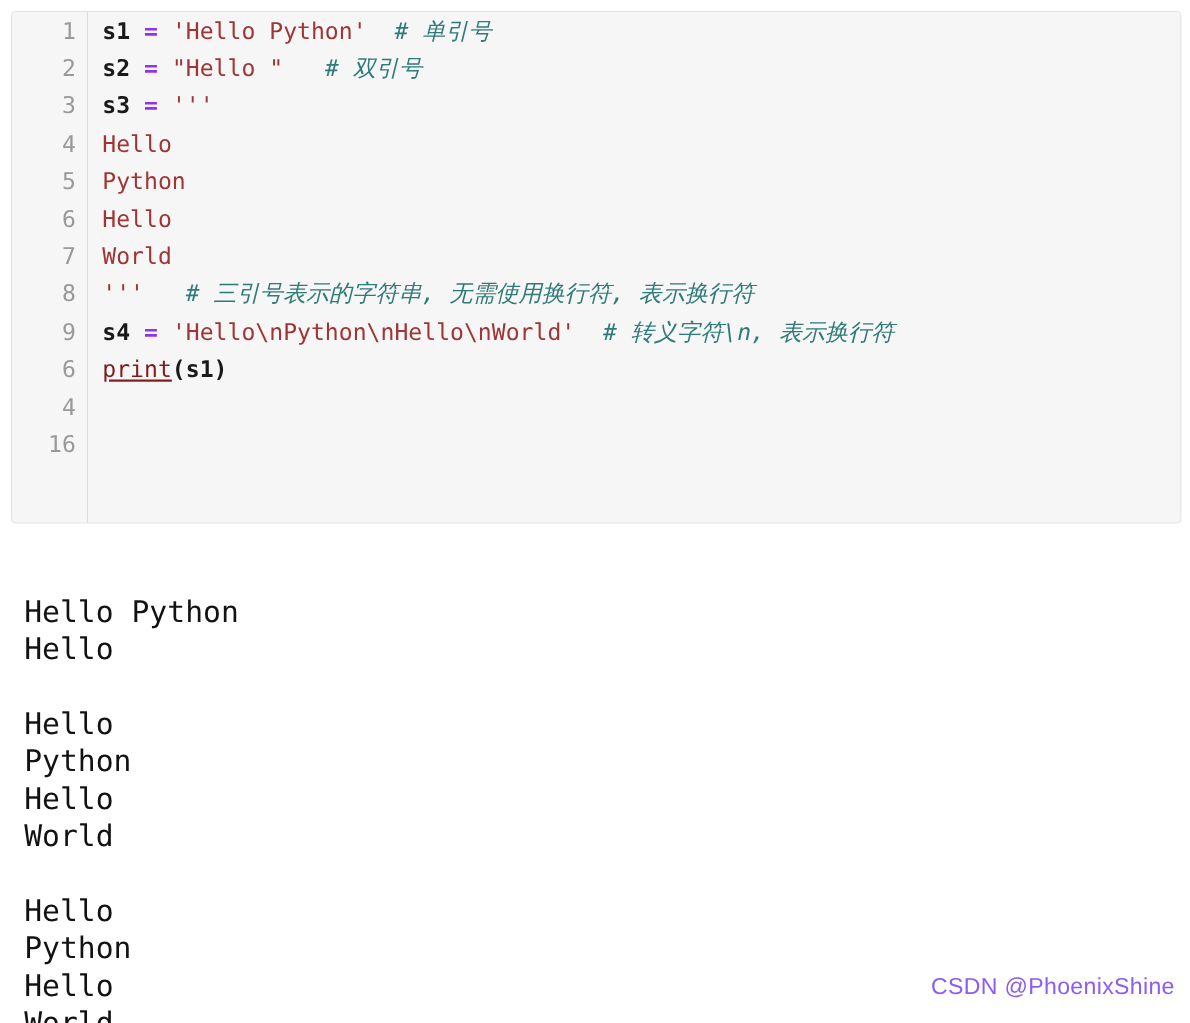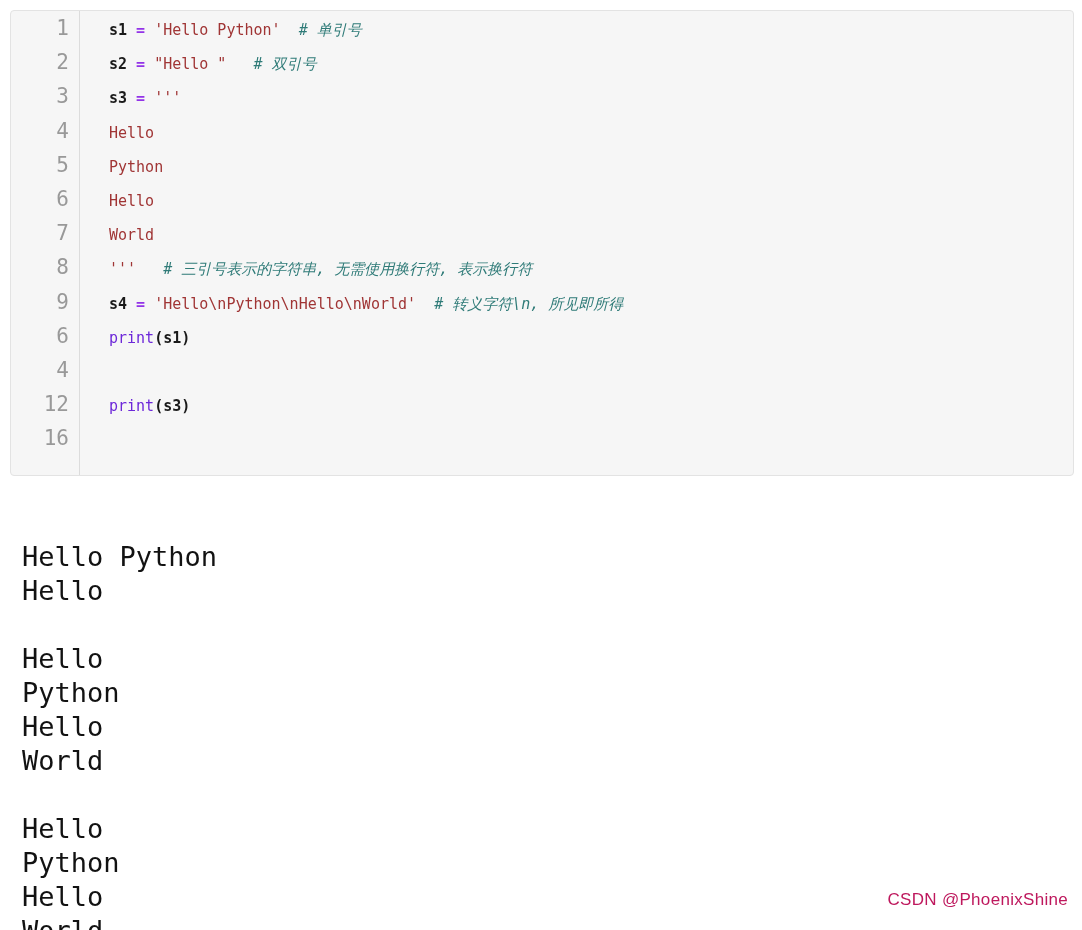--- a/index.html
+++ b/index.html
@@ -53,31 +53,31 @@
   }
   .gutter-divider {
     position: absolute;
     left: 68px;
     top: 0;
     bottom: 0;
     width: 1px;
     background: #dcdcdc;
   }
   .code-text {
-    padding-left: 30px;
+    padding-left: 14px;
     font-family: "DejaVu Sans Mono", monospace;
-    font-size: 15px;
+    font-size: 21px;
     white-space: pre;
     color: #111111;
   }
   .tok-var  { color: #1a1a1a; font-weight: bold; }
   .tok-op   { color: #9333e8; font-weight: bold; }
   .tok-str  { color: #a03535; }
   .tok-cmt  { color: #2f7b78; font-style: italic; }
-  .tok-fn   { color: #6d28d9; }
+  .tok-fn   { color: #7f1d1d; text-decoration: underline; }
   .tok-plain{ color: #1a1a1a; font-weight: bold; }
 
   
   #output-block {
     position: absolute;
     left: 22px;
     top: 492px;
     font-family: "DejaVu Sans Mono", monospace;
     font-size: 27px;
     line-height: 34px;
@@ -86,44 +86,43 @@
     margin-top: 48px;
   }
   .out-line { height: 34px; white-space: pre; }
   .out-blank { height: 34px; }
 
   
   #watermark {
     position: absolute;
     right: 14px;
     bottom: 20px;
-    color: #be185d;
+    color: #8b5cf6;
     font-family: "Liberation Sans", sans-serif;
-    font-size: 17px;
+    font-size: 21px;
     letter-spacing: 0.3px;
     white-space: pre;
   }
 </style>
 </head>
 <body>
 
 <div id="code-block">
   <div class="gutter-divider"></div>
   <div id="code-table">
       <div class="code-line"><span class="ln">1</span><span class="code-text"><span class="tok-var">s1</span><span class="tok-plain"> </span><span class="tok-op">=</span><span class="tok-plain"> </span><span class="tok-str">'Hello Python'</span><span class="tok-plain">  </span><span class="tok-cmt"># 单引号</span></span></div>
       <div class="code-line"><span class="ln">2</span><span class="code-text"><span class="tok-var">s2</span><span class="tok-plain"> </span><span class="tok-op">=</span><span class="tok-plain"> </span><span class="tok-str">"Hello "</span><span class="tok-plain">   </span><span class="tok-cmt"># 双引号</span></span></div>
       <div class="code-line"><span class="ln">3</span><span class="code-text"><span class="tok-var">s3</span><span class="tok-plain"> </span><span class="tok-op">=</span><span class="tok-plain"> </span><span class="tok-str">'''</span></span></div>
       <div class="code-line"><span class="ln">4</span><span class="code-text"><span class="tok-str">Hello</span></span></div>
       <div class="code-line"><span class="ln">5</span><span class="code-text"><span class="tok-str">Python</span></span></div>
       <div class="code-line"><span class="ln">6</span><span class="code-text"><span class="tok-str">Hello</span></span></div>
       <div class="code-line"><span class="ln">7</span><span class="code-text"><span class="tok-str">World</span></span></div>
       <div class="code-line"><span class="ln">8</span><span class="code-text"><span class="tok-str">'''</span><span class="tok-plain">   </span><span class="tok-cmt"># 三引号表示的字符串, 无需使用换行符, 表示换行符</span></span></div>
-      <div class="code-line"><span class="ln">9</span><span class="code-text"><span class="tok-var">s4</span><span class="tok-plain"> </span><span class="tok-op">=</span><span class="tok-plain"> </span><span class="tok-str">'Hello\nPython\nHello\nWorld'</span><span class="tok-plain">  </span><span class="tok-cmt"># 转义字符\n, 所见即所得</span></span></div>
+      <div class="code-line"><span class="ln">9</span><span class="code-text"><span class="tok-var">s4</span><span class="tok-plain"> </span><span class="tok-op">=</span><span class="tok-plain"> </span><span class="tok-str">'Hello\nPython\nHello\nWorld'</span><span class="tok-plain">  </span><span class="tok-cmt"># 转义字符\n, 表示换行符</span></span></div>
       <div class="code-line"><span class="ln">6</span><span class="code-text"><span class="tok-fn">print</span><span class="tok-plain">(</span><span class="tok-var">s1</span><span class="tok-plain">)</span></span></div>
       <div class="code-line"><span class="ln">4</span></div>
-      <div class="code-line"><span class="ln">12</span><span class="code-text"><span class="tok-fn">print</span><span class="tok-plain">(</span><span class="tok-var">s3</span><span class="tok-plain">)</span></span></div>
       <div class="code-line"><span class="ln">16</span></div>
     </div>
 </div>
 
 <div id="output-block"><div class="out-line">Hello Python</div><div class="out-line">Hello</div><div class="out-blank">&nbsp;</div><div class="out-line">Hello</div><div class="out-line">Python</div><div class="out-line">Hello</div><div class="out-line">World</div><div class="out-blank">&nbsp;</div><div class="out-line">Hello</div><div class="out-line">Python</div><div class="out-line">Hello</div><div class="out-line">World</div></div>
 
 <div id="watermark">CSDN @PhoenixShine</div>
 
 </body></html>

